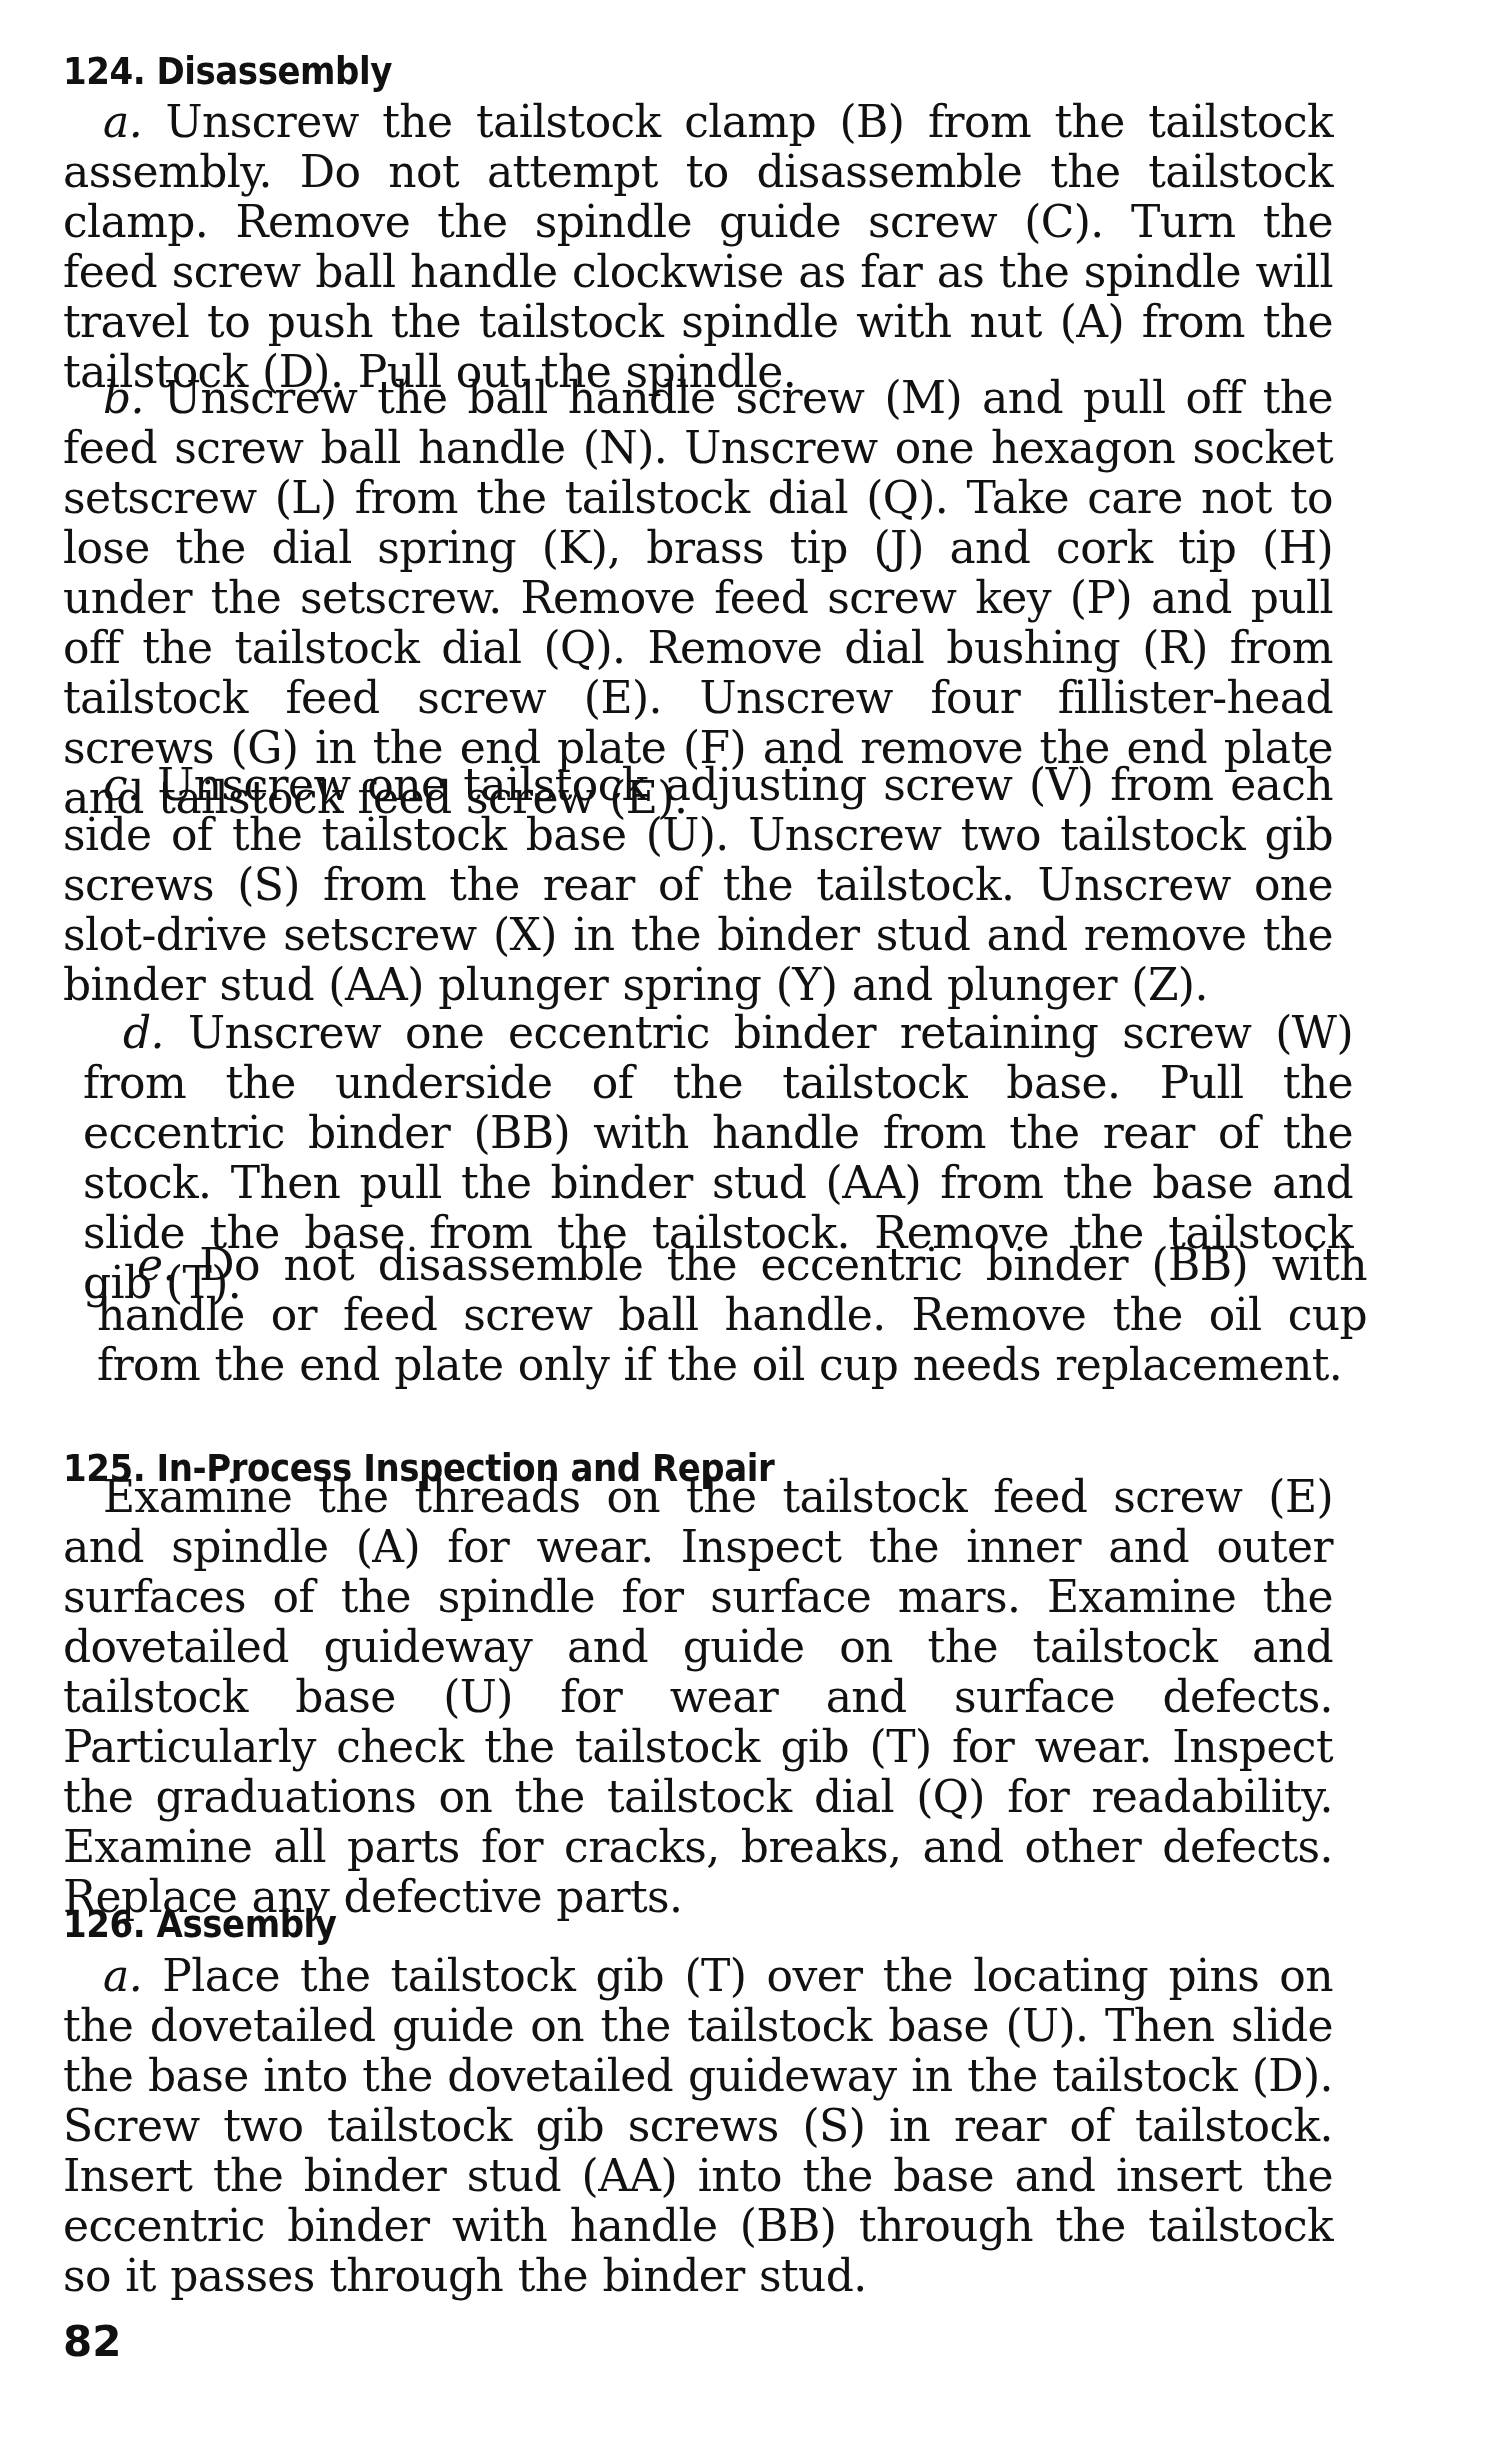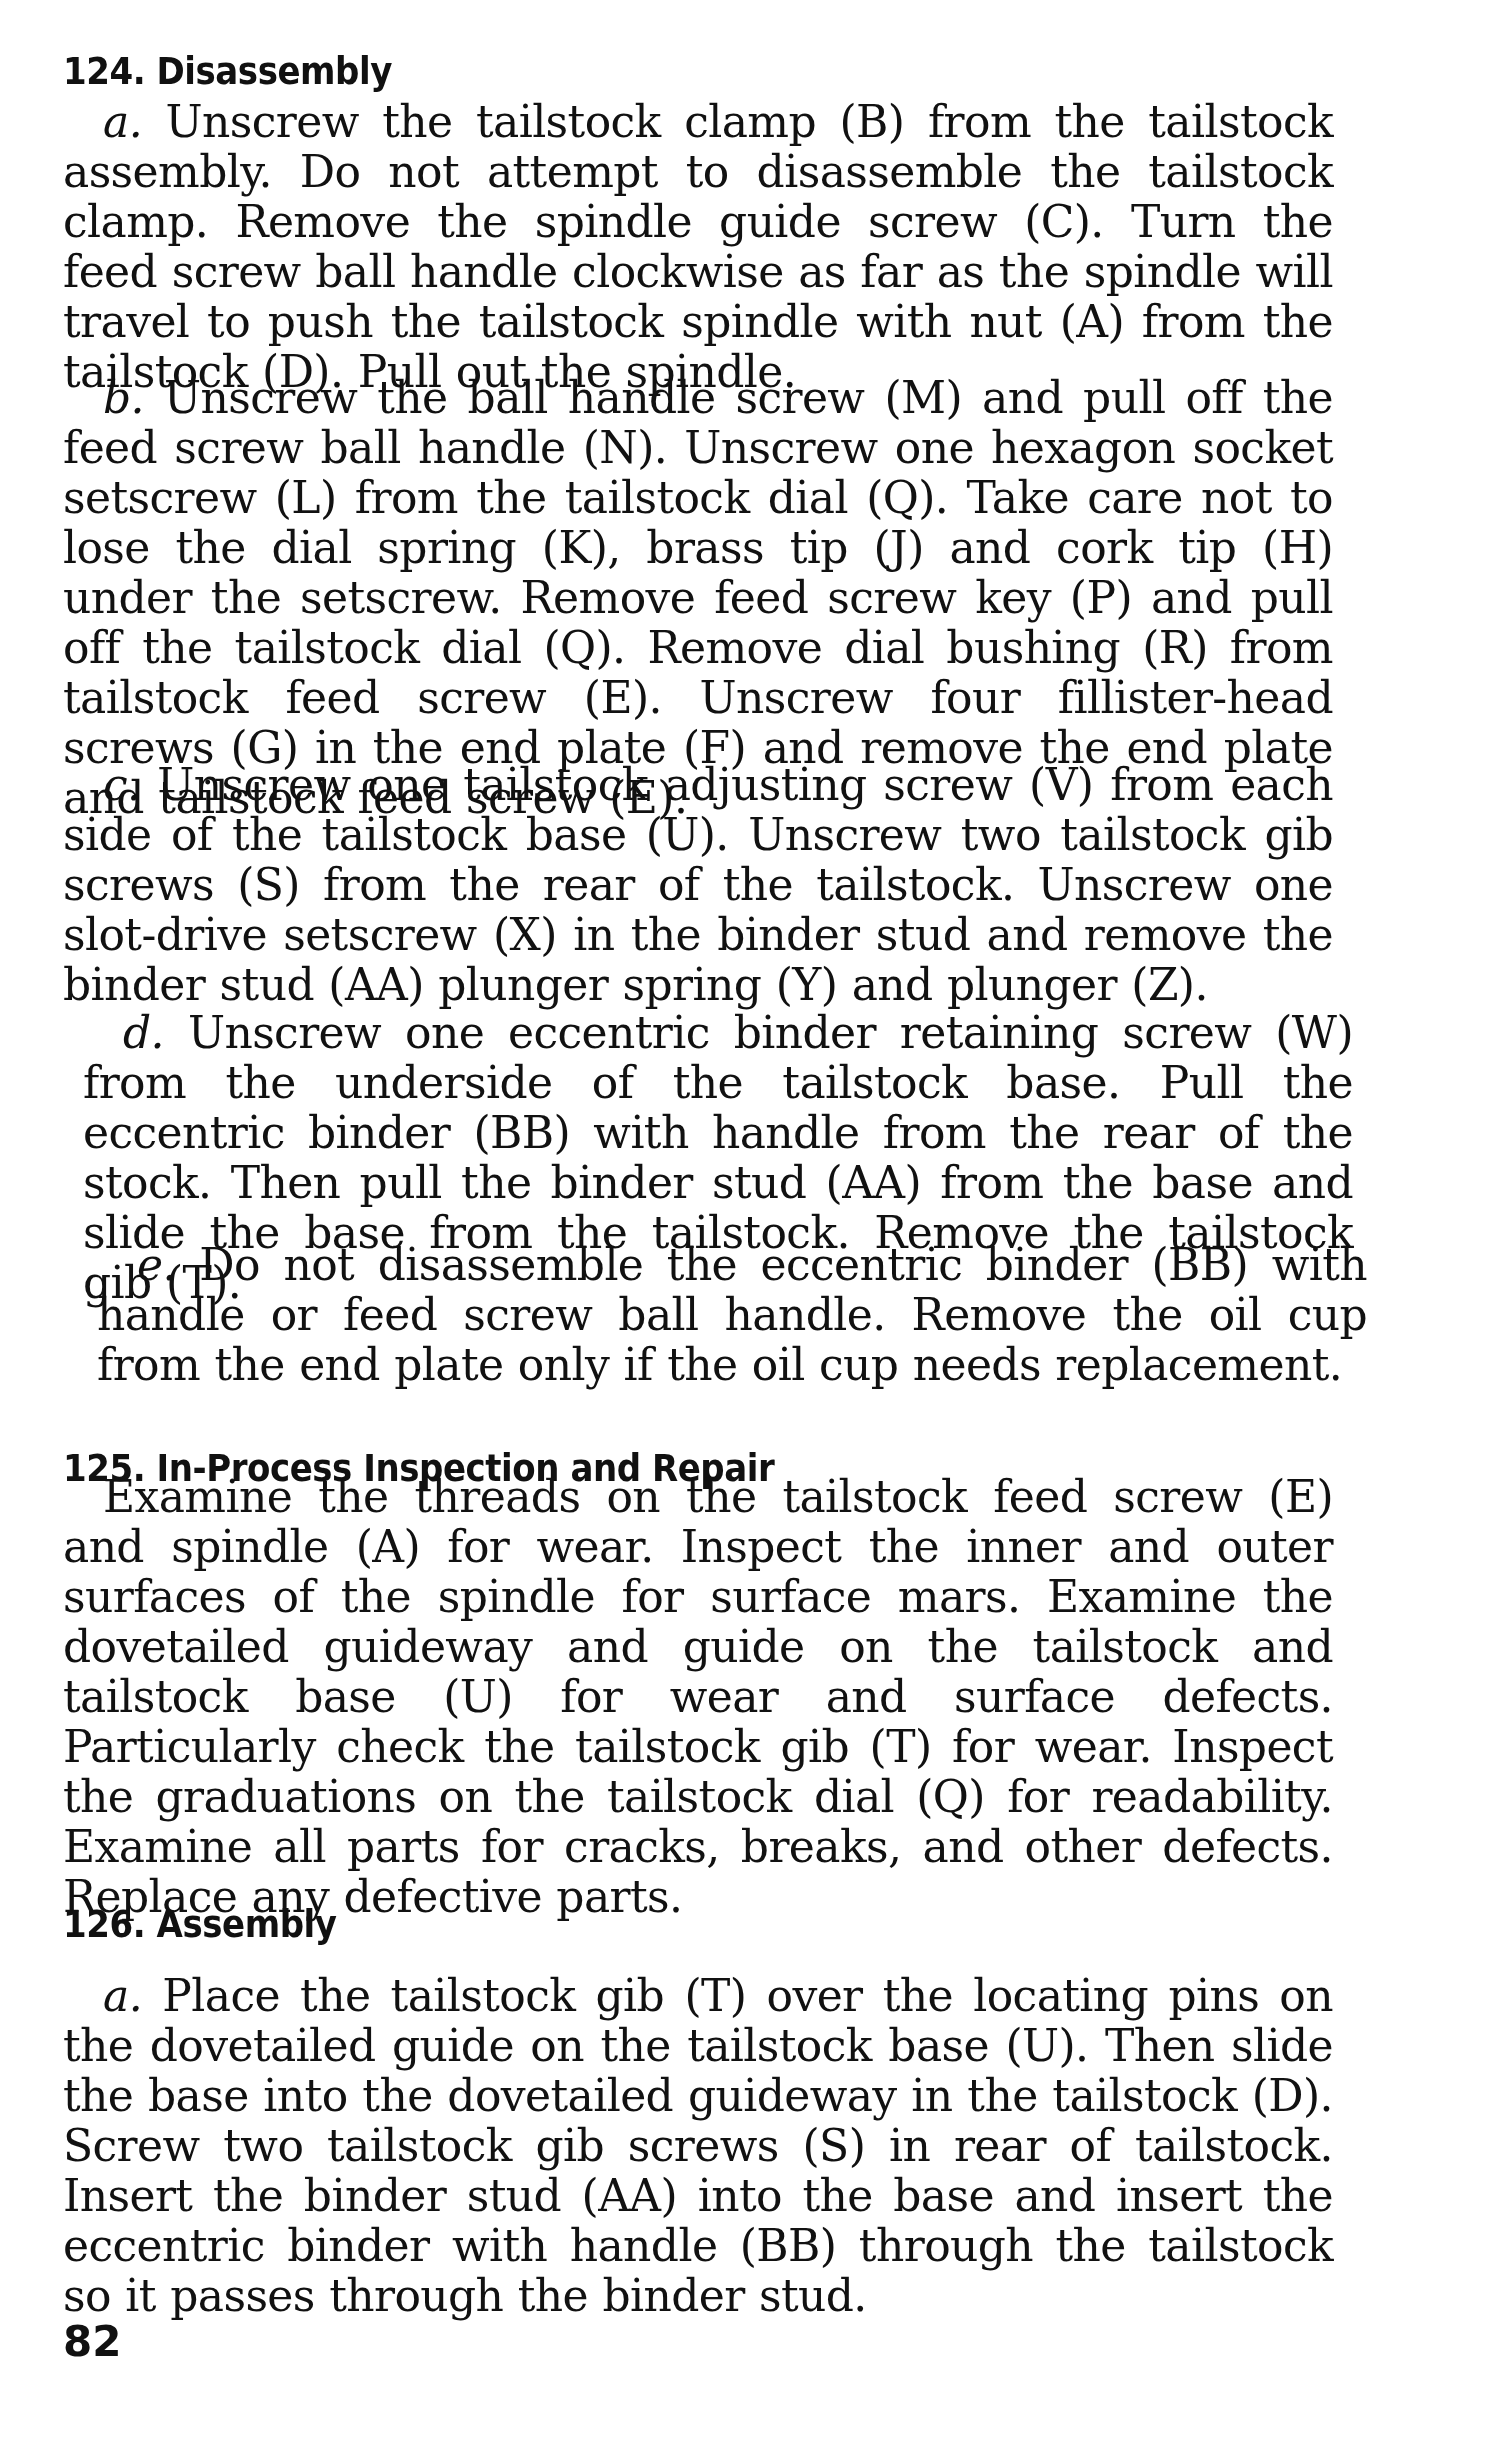--- a/index.html
+++ b/index.html
@@ -22,21 +22,21 @@
   }
   #h124 { top: 50px; }
   #p124a { top: 97px; }
   #p124b { top: 373px; }
   #p124c { top: 760px; }
   #p124d { top: 1008px; margin-left: 20px; }
   #p124e { top: 1240px; margin-left: 34px; }
   #h125 { top: 1447px; }
   #p125 { top: 1472px; }
   #h126 { top: 1903px; }
-  #p126a { top: 1951px; margin-top: 20px; }
+  #p126a { top: 1951px; }
   #pn { top: 2317px; }
 </style>
 </head>
 <body>
 
 <div class="page">
   <h2 id="h124" class="heading">124. Disassembly</h2>
   <p id="p124a" class="para"><span class="label">a.</span> <span>Unscrew the tailstock clamp (B) from the tailstock assembly. Do not attempt to disassemble the tailstock clamp. Remove the spindle guide screw (C). Turn the feed screw ball handle clockwise as far as the spindle will travel to push the tailstock spindle with nut (A) from the tailstock (D). Pull out the spindle.</span></p>
   <p id="p124b" class="para"><span class="label">b.</span> <span>Unscrew the ball handle screw (M) and pull off the feed screw ball handle (N). Unscrew one hexagon socket setscrew (L) from the tailstock dial (Q). Take care not to lose the dial spring (K), brass tip (J) and cork tip (H) under the setscrew. Remove feed screw key (P) and pull off the tailstock dial (Q). Remove dial bushing (R) from tailstock feed screw (E). Unscrew four fillister-head screws (G) in the end plate (F) and remove the end plate and tailstock feed screw (E).</span></p>
   <p id="p124c" class="para"><span class="label">c.</span> <span>Unscrew one tailstock adjusting screw (V) from each side of the tailstock base (U). Unscrew two tailstock gib screws (S) from the rear of the tailstock. Unscrew one slot-drive setscrew (X) in the binder stud and remove the binder stud (AA) plunger spring (Y) and plunger (Z).</span></p>

